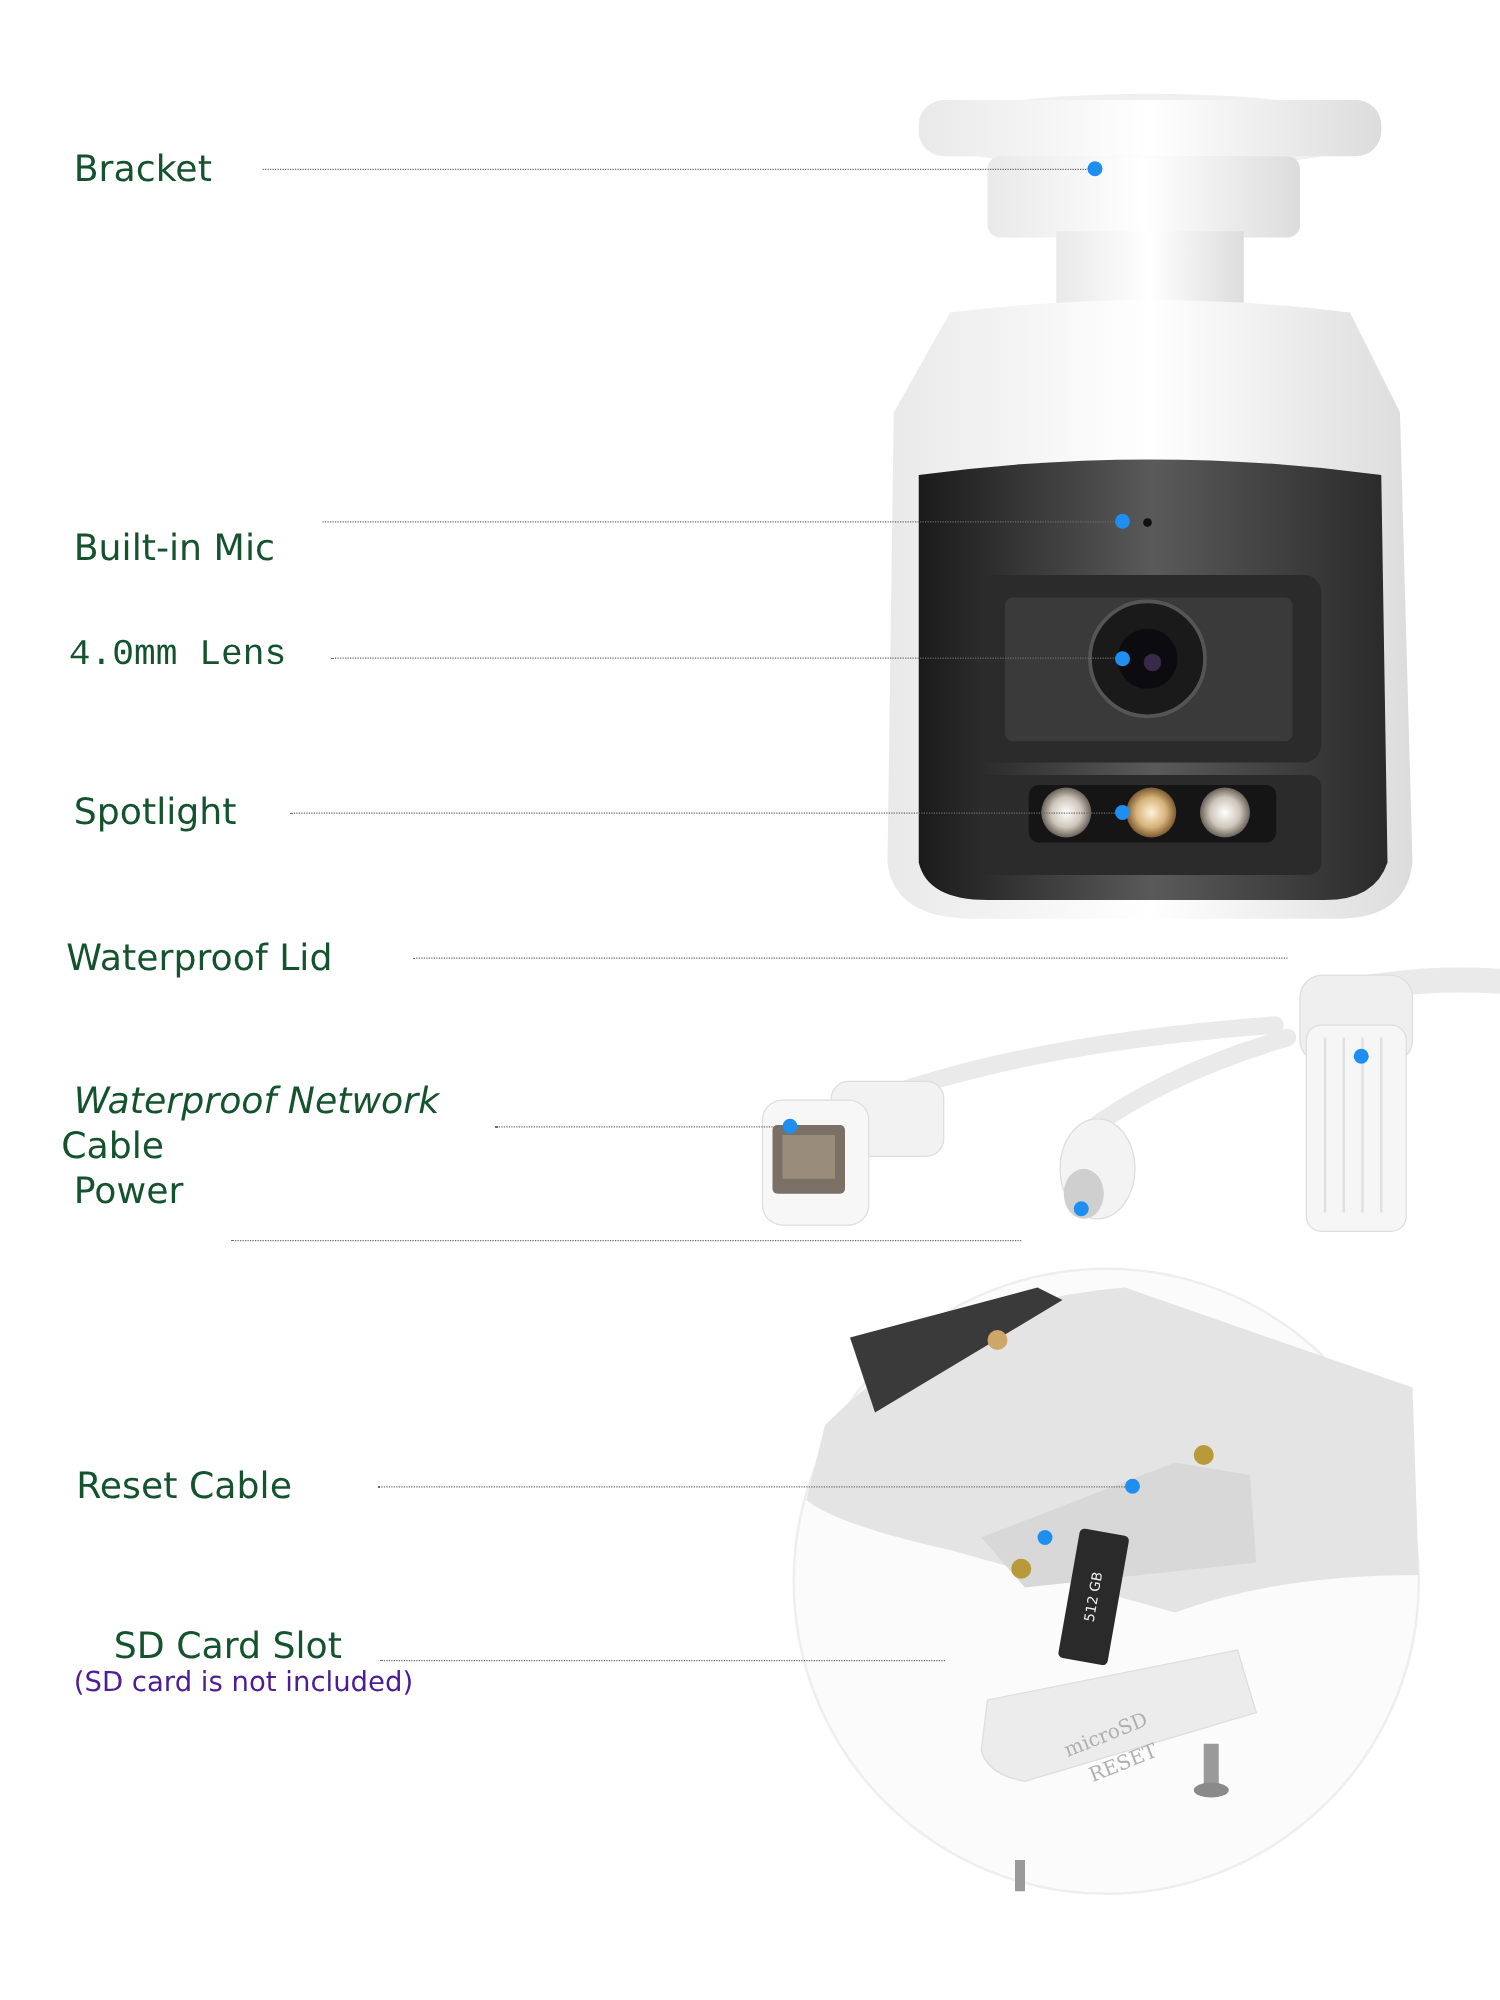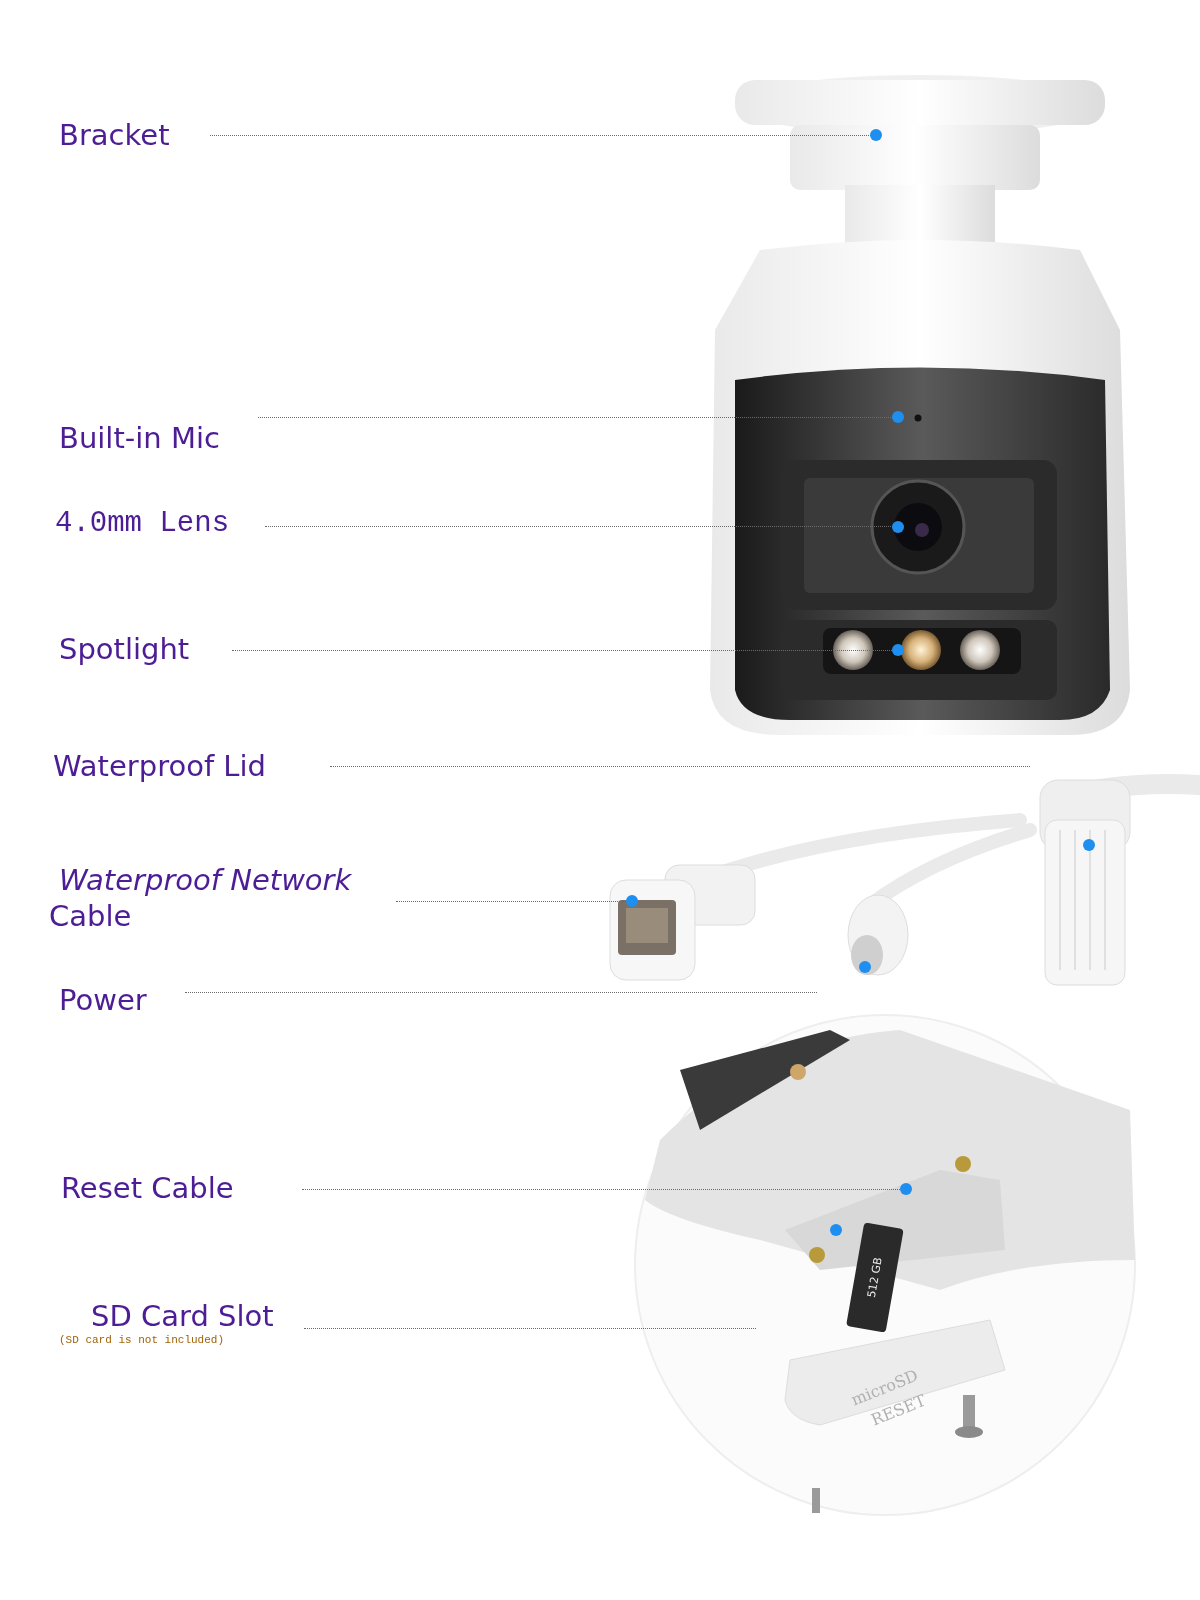--- a/index.html
+++ b/index.html
@@ -1,18 +1,18 @@
 <!DOCTYPE html>
 <html><head>
 <meta charset="utf-8">
 <style>
   html,body{margin:0;padding:0;background:#fff;}
   body{width:1200px;height:1600px;position:relative;overflow:hidden;font-family:"DejaVu Sans","Liberation Sans",sans-serif;color:#1a1a1a;}
-  .label{position:absolute;font-size:29px;line-height:36px;color:#4c1d95;}
-  .sublabel{position:absolute;font-size:11px;color:#a16207;font-family:Liberation Mono, monospace;}
+  .label{position:absolute;font-size:29px;line-height:36px;color:#14532d;}
+  .sublabel{position:absolute;font-size:22px;color:#4c1d95;}
   .leader{position:absolute;height:0;border-top:1.5px dotted #6a6a6a;}
   .dot{position:absolute;width:12px;height:12px;border-radius:50%;background:#1e8ff0;}
   svg{position:absolute;left:0;top:0;}
 </style>
 </head>
 <body>
 
 <svg width="1200" height="1600" viewBox="0 0 1200 1600">
   <defs>
     <linearGradient id="white" x1="0" x2="1">
@@ -123,21 +123,21 @@
 
 <div class="label" style="left:53px;top:748px;">Waterproof Lid</div>
 <div class="leader" style="left:330px;top:766px;width:700px;"></div>
 <div class="dot" style="left:1083px;top:839px;"></div>
 
 <div class="label" style="left:59px;top:862px;font-style:italic;">Waterproof Network</div>
 <div class="label" style="left:49px;top:898px;">Cable</div>
 <div class="leader" style="left:396px;top:901px;width:232px;"></div>
 <div class="dot" style="left:626px;top:895px;"></div>
 
-<div class="label" style="left:59px;top:982px;">Power</div>
+<div class="label" style="left:59px;top:934px;">Power</div>
 <div class="leader" style="left:185px;top:992px;width:632px;"></div>
 <div class="dot" style="left:859px;top:961px;"></div>
 
 <div class="label" style="left:61px;top:1170px;">Reset Cable</div>
 <div class="leader" style="left:302px;top:1189px;width:600px;"></div>
 <div class="dot" style="left:900px;top:1183px;"></div>
 
 <div class="label" style="left:91px;top:1298px;">SD Card Slot</div>
 <div class="sublabel" style="left:59px;top:1334px;">(SD card is not included)</div>
 <div class="leader" style="left:304px;top:1328px;width:452px;"></div>

